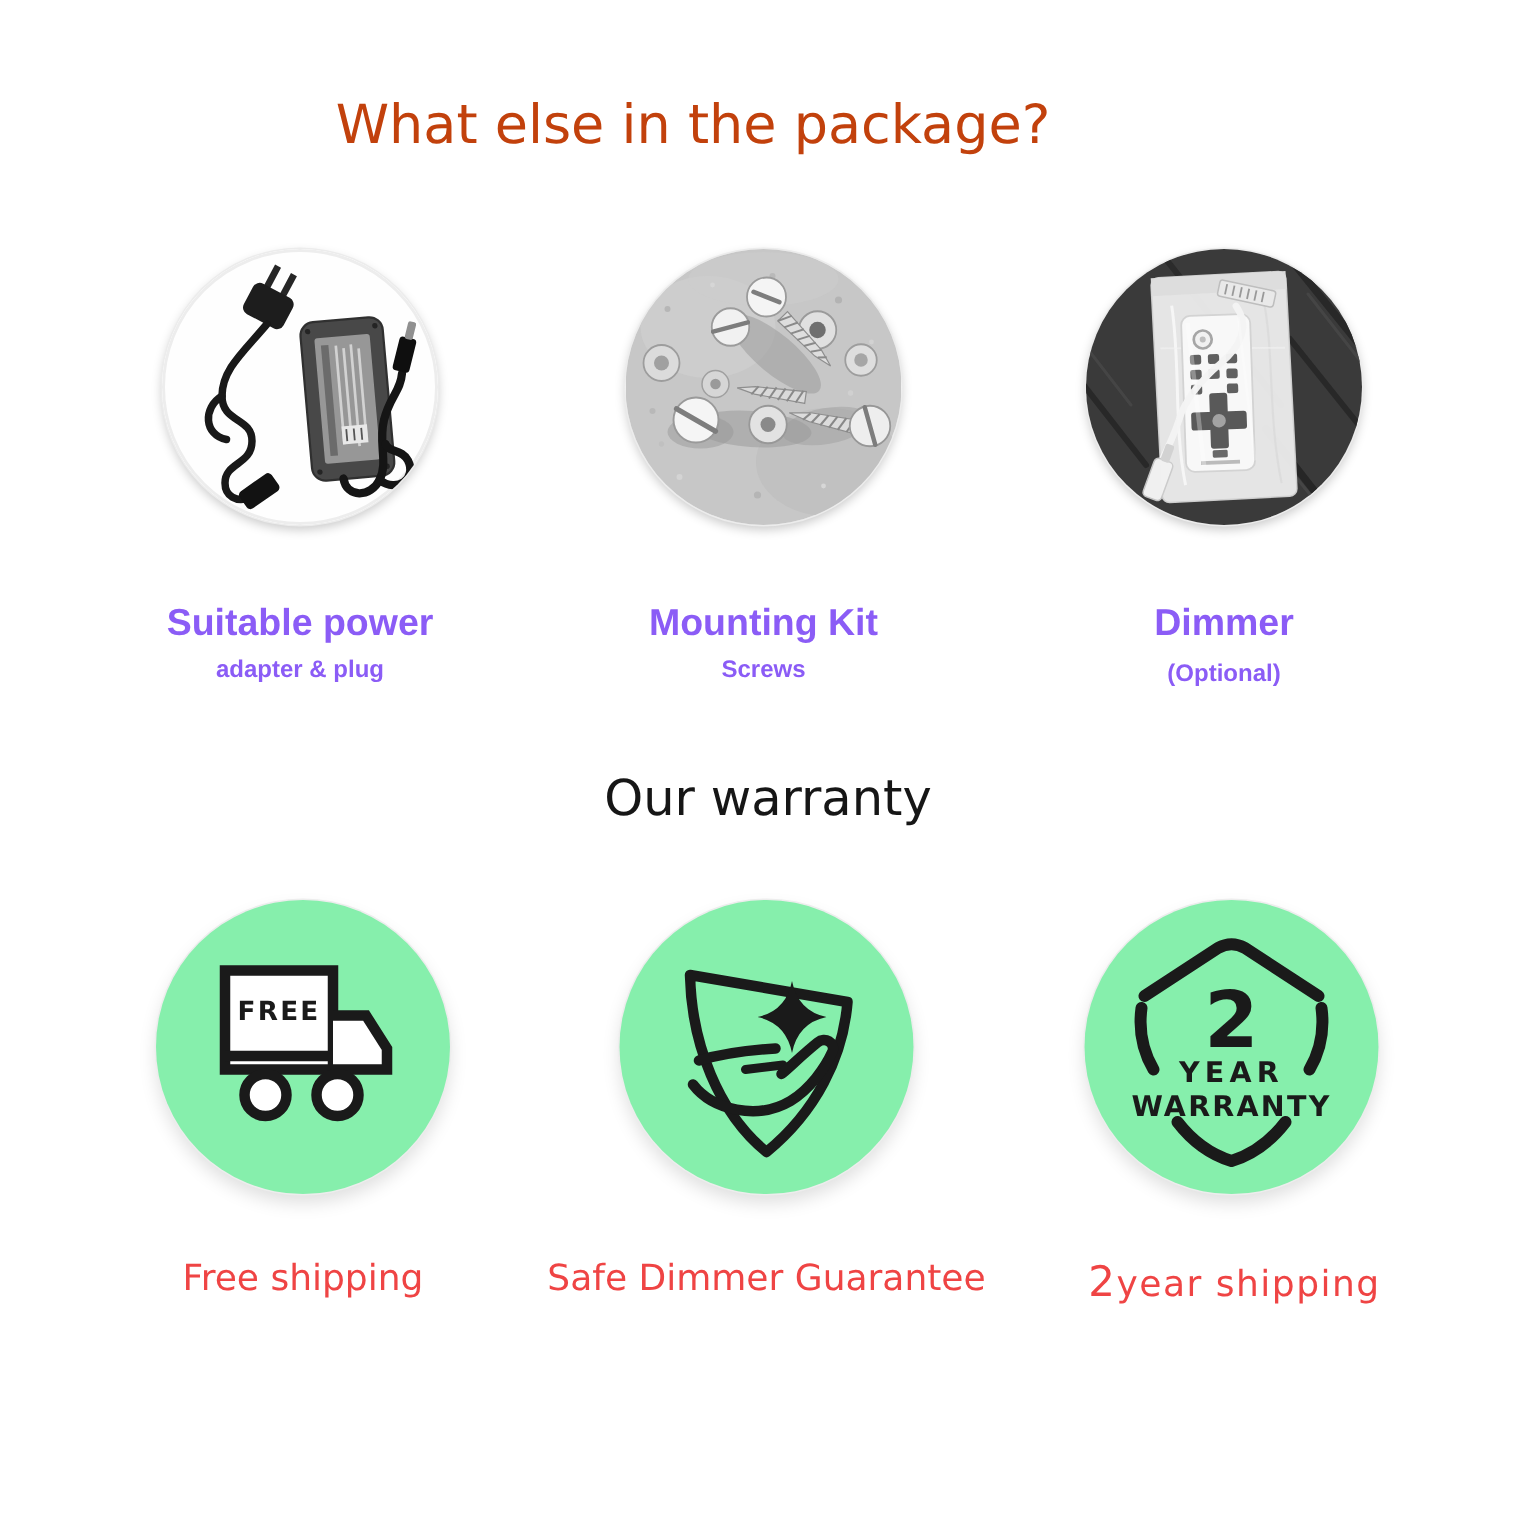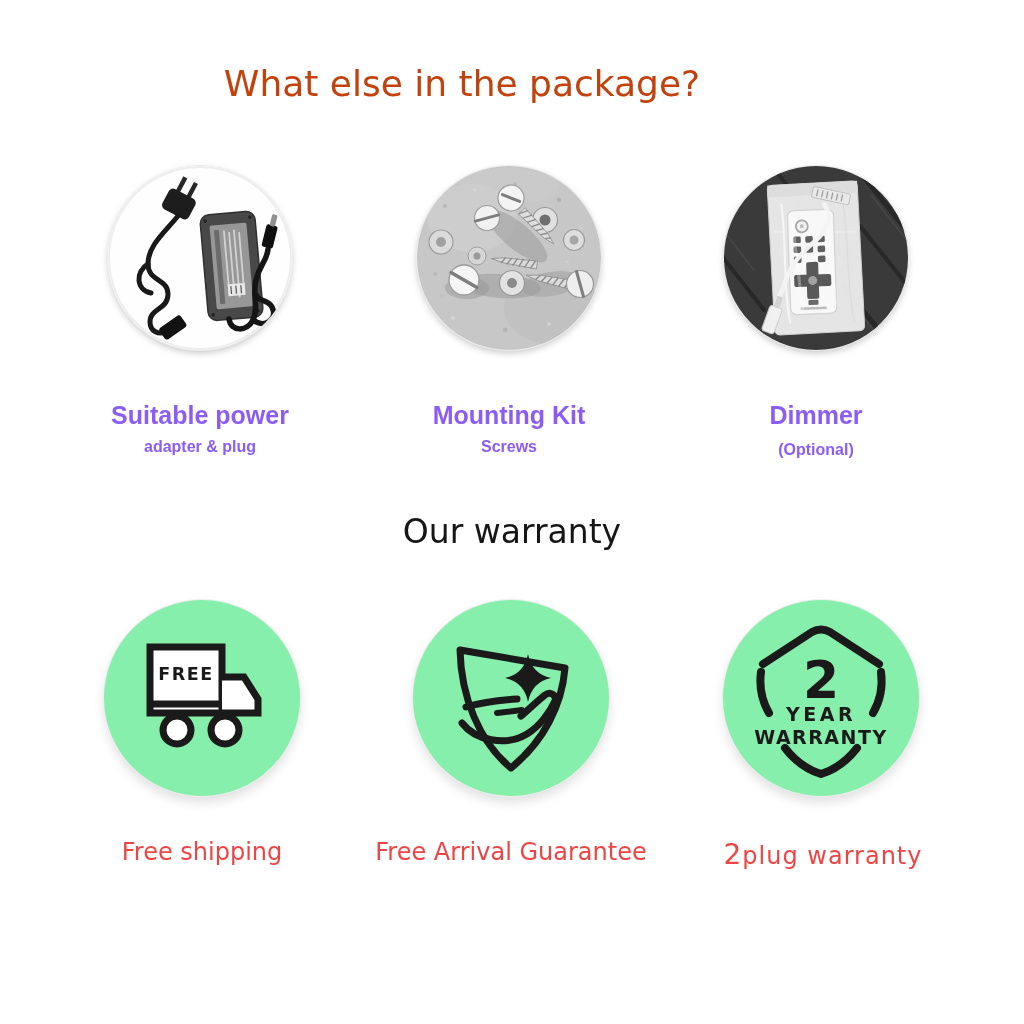--- a/index.html
+++ b/index.html
@@ -283,16 +283,16 @@
         <path d="M 158,72 C 160,87 157,101 150,113"></path>
         <path d="M 62,148 C 72,161 85,170 98,174 C 111,170 124,161 134,148"></path>
       </g>
       <text x="98" y="98" text-anchor="middle" font-size="52" font-weight="700" fill="#1a1a1a">2</text>
       <text x="98" y="121" text-anchor="middle" font-size="19" font-weight="700" letter-spacing="3.5" fill="#1a1a1a">YEAR</text>
       <text x="98" y="144" text-anchor="middle" font-size="19" font-weight="700" letter-spacing="1.5" fill="#1a1a1a">WARRANTY</text>
     </svg>
   </div>
 
   <div class="svc-label" style="left:32px;">Free shipping</div>
-  <div class="svc-label" style="left:341px;">Free Arrival Guarantee</div>
-  <div class="svc-label spaced" style="left:653px;"><span class="num">2</span><span>plug warranty</span></div>
+  <div class="svc-label" style="left:341px;">Safe Dimmer Guarantee</div>
+  <div class="svc-label spaced" style="left:653px;"><span class="num">2</span><span>year shipping</span></div>
 
 </div>
 
 </body></html>

